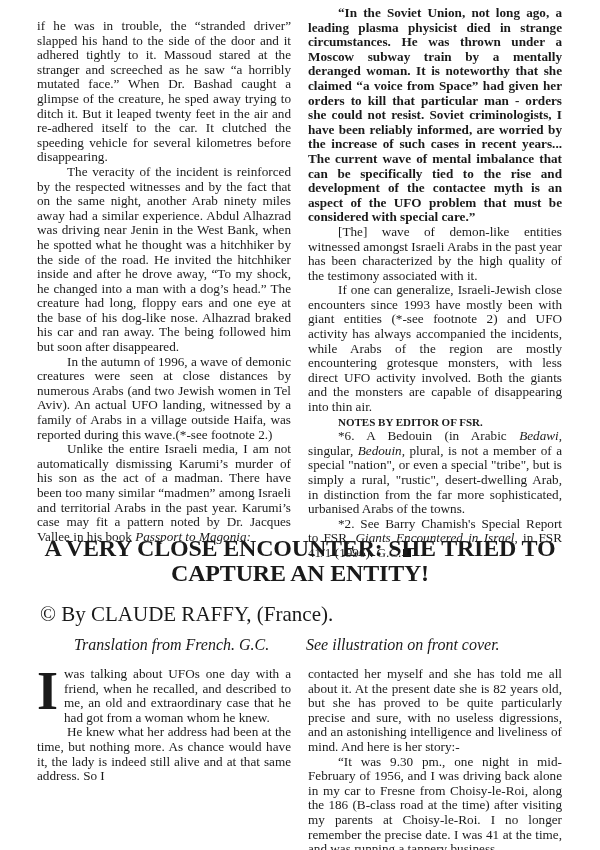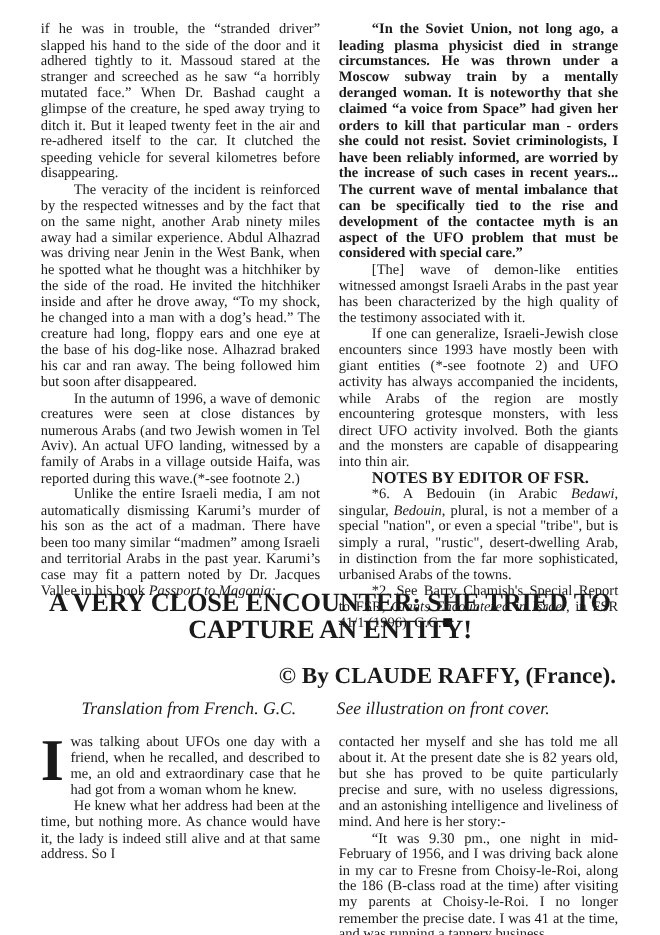--- a/index.html
+++ b/index.html
@@ -11,31 +11,31 @@
   .col {
     position: absolute;
     width: 254px;
     font-size: 13.2px;
     line-height: 14.6px;
     text-align: justify;
   }
   .col p { margin: 0; }
   .indent { text-indent: 30px; }
   #col-top-left { left: 37px; top: 19px; }
-  #col-top-right { left: 308px; top: 19px; }
+  #col-top-right { left: 308px; top: 6px; }
   .bold { font-weight: bold; }
-  .notes-head { font-weight: bold; text-indent: 30px; font-size: 15px; }
+  .notes-head { font-weight: bold; text-indent: 30px; font-size: 11px; }
   #headline {
     position: absolute; left: 40px; top: 536px; width: 520px;
     text-align: center; font-weight: bold; font-size: 24px; line-height: 25px;
     letter-spacing: -0.2px;
   }
   #byline {
     position: absolute; left: 40px; top: 602px; width: 520px;
-    text-align: right; font-weight: bold; font-size: 21px; line-height: 24px;
+    text-align: left; font-weight: normal; font-size: 21px; line-height: 24px;
   }
   .subnote {
     position: absolute; top: 638px; font-style: italic; font-size: 16px;
     line-height: 14px;
   }
   #subnote-left { left: 74px; }
   #subnote-right { left: 306px; text-align: center; }
   #col-bot-left { left: 37px; top: 667px; }
   #col-bot-right { left: 308px; top: 667px; }
   .dropcap {

